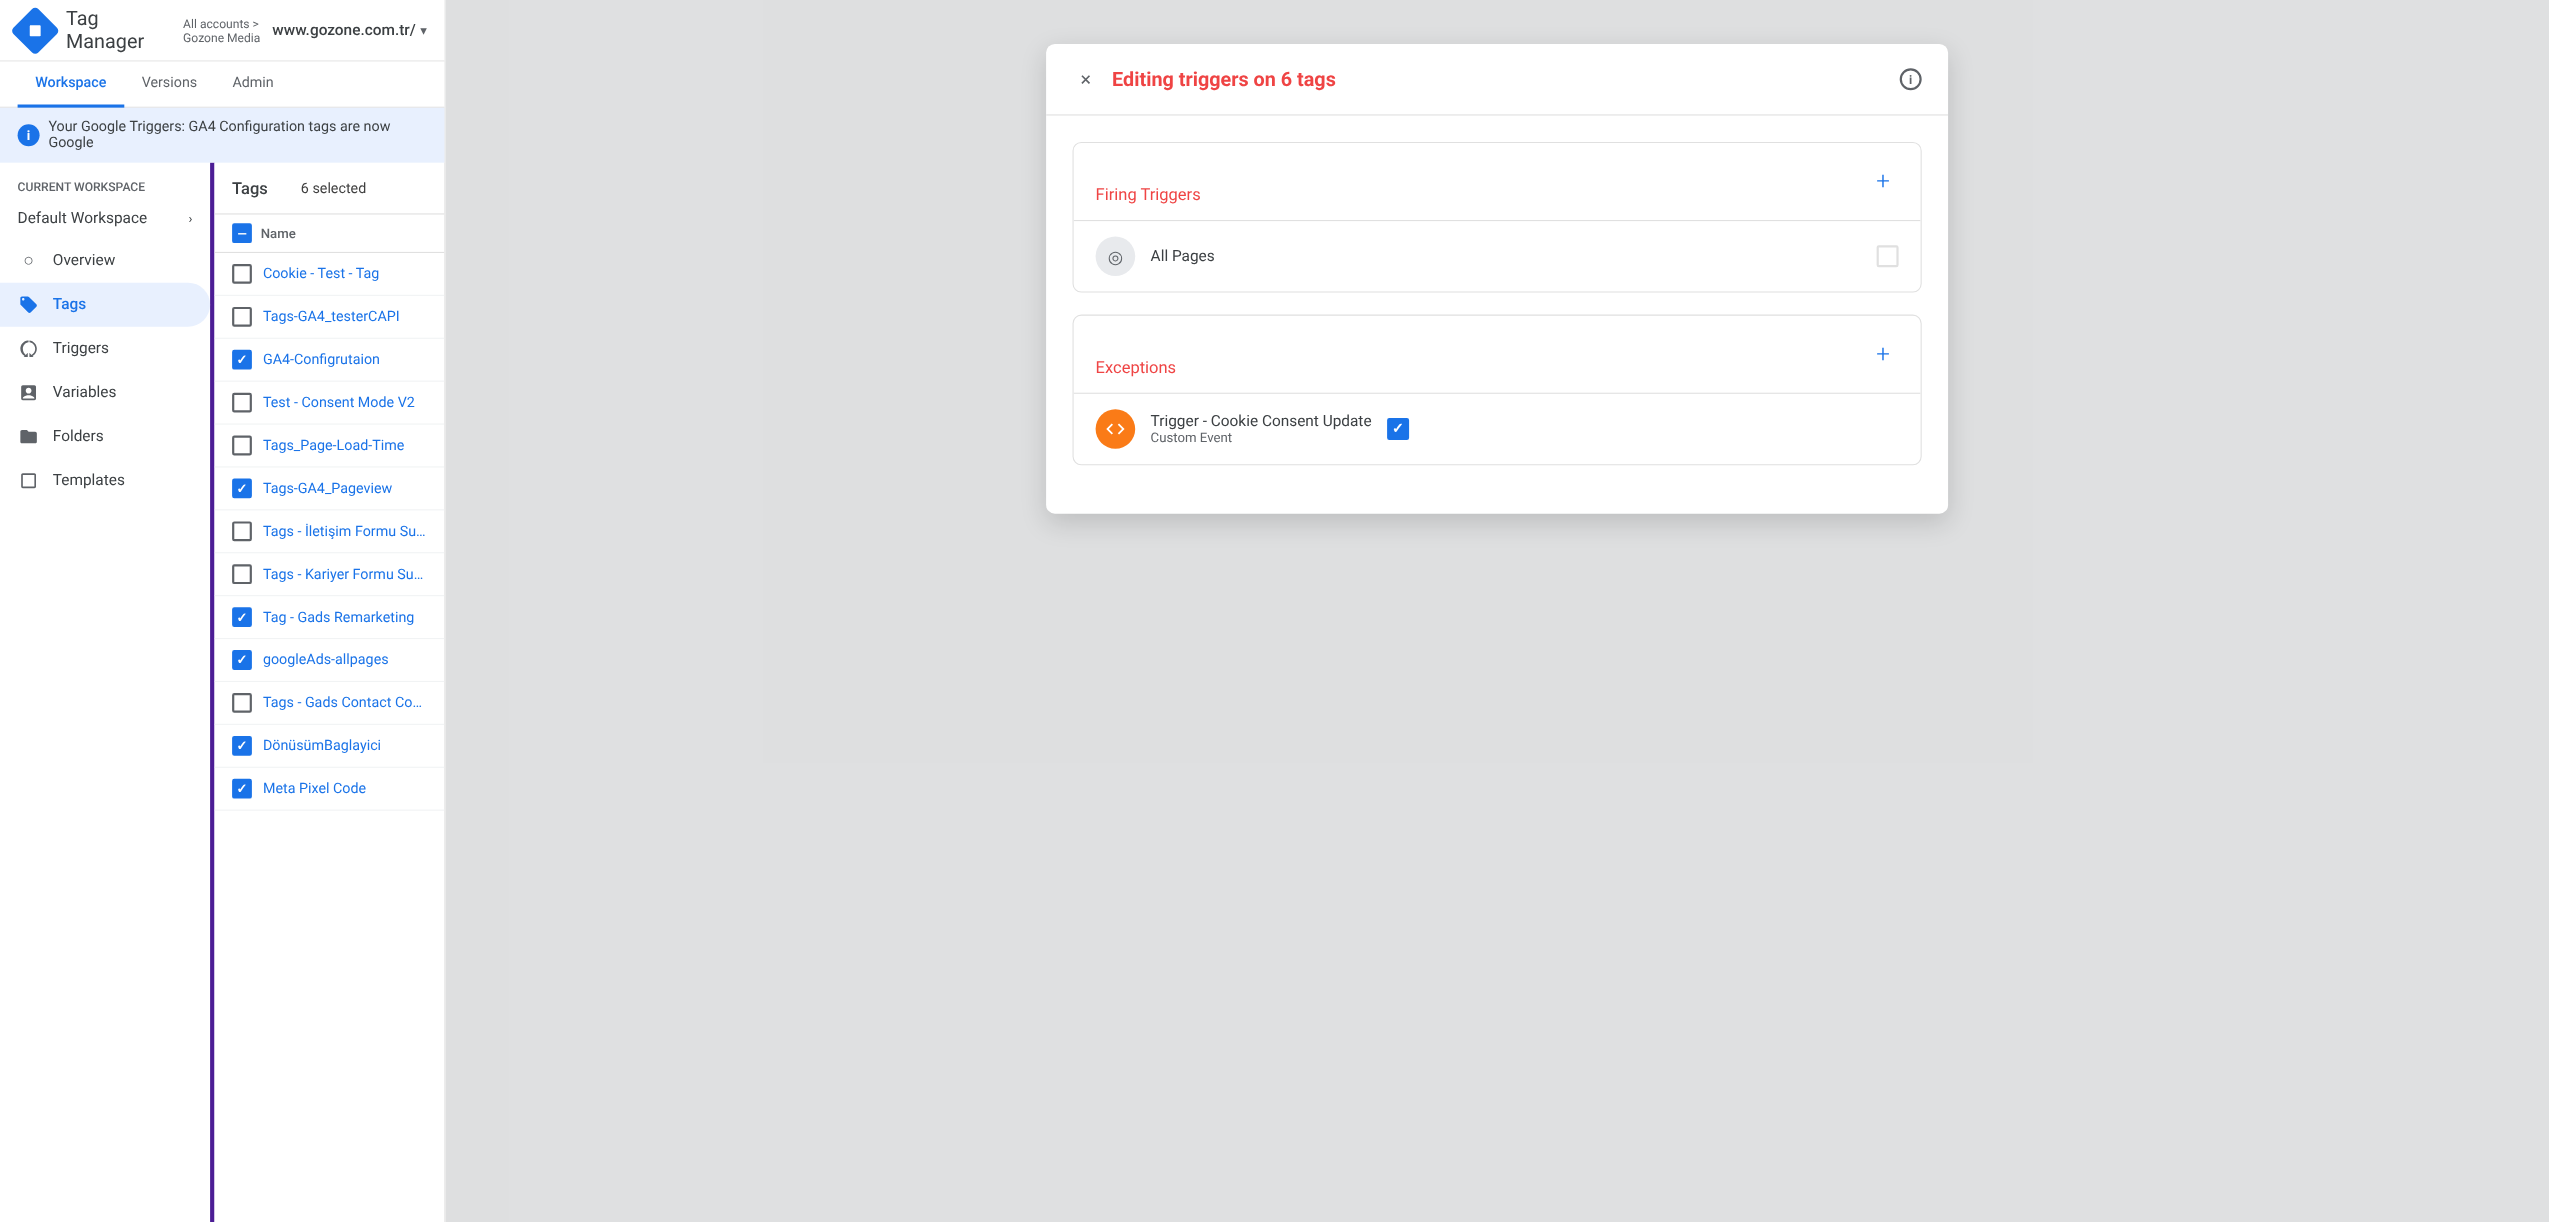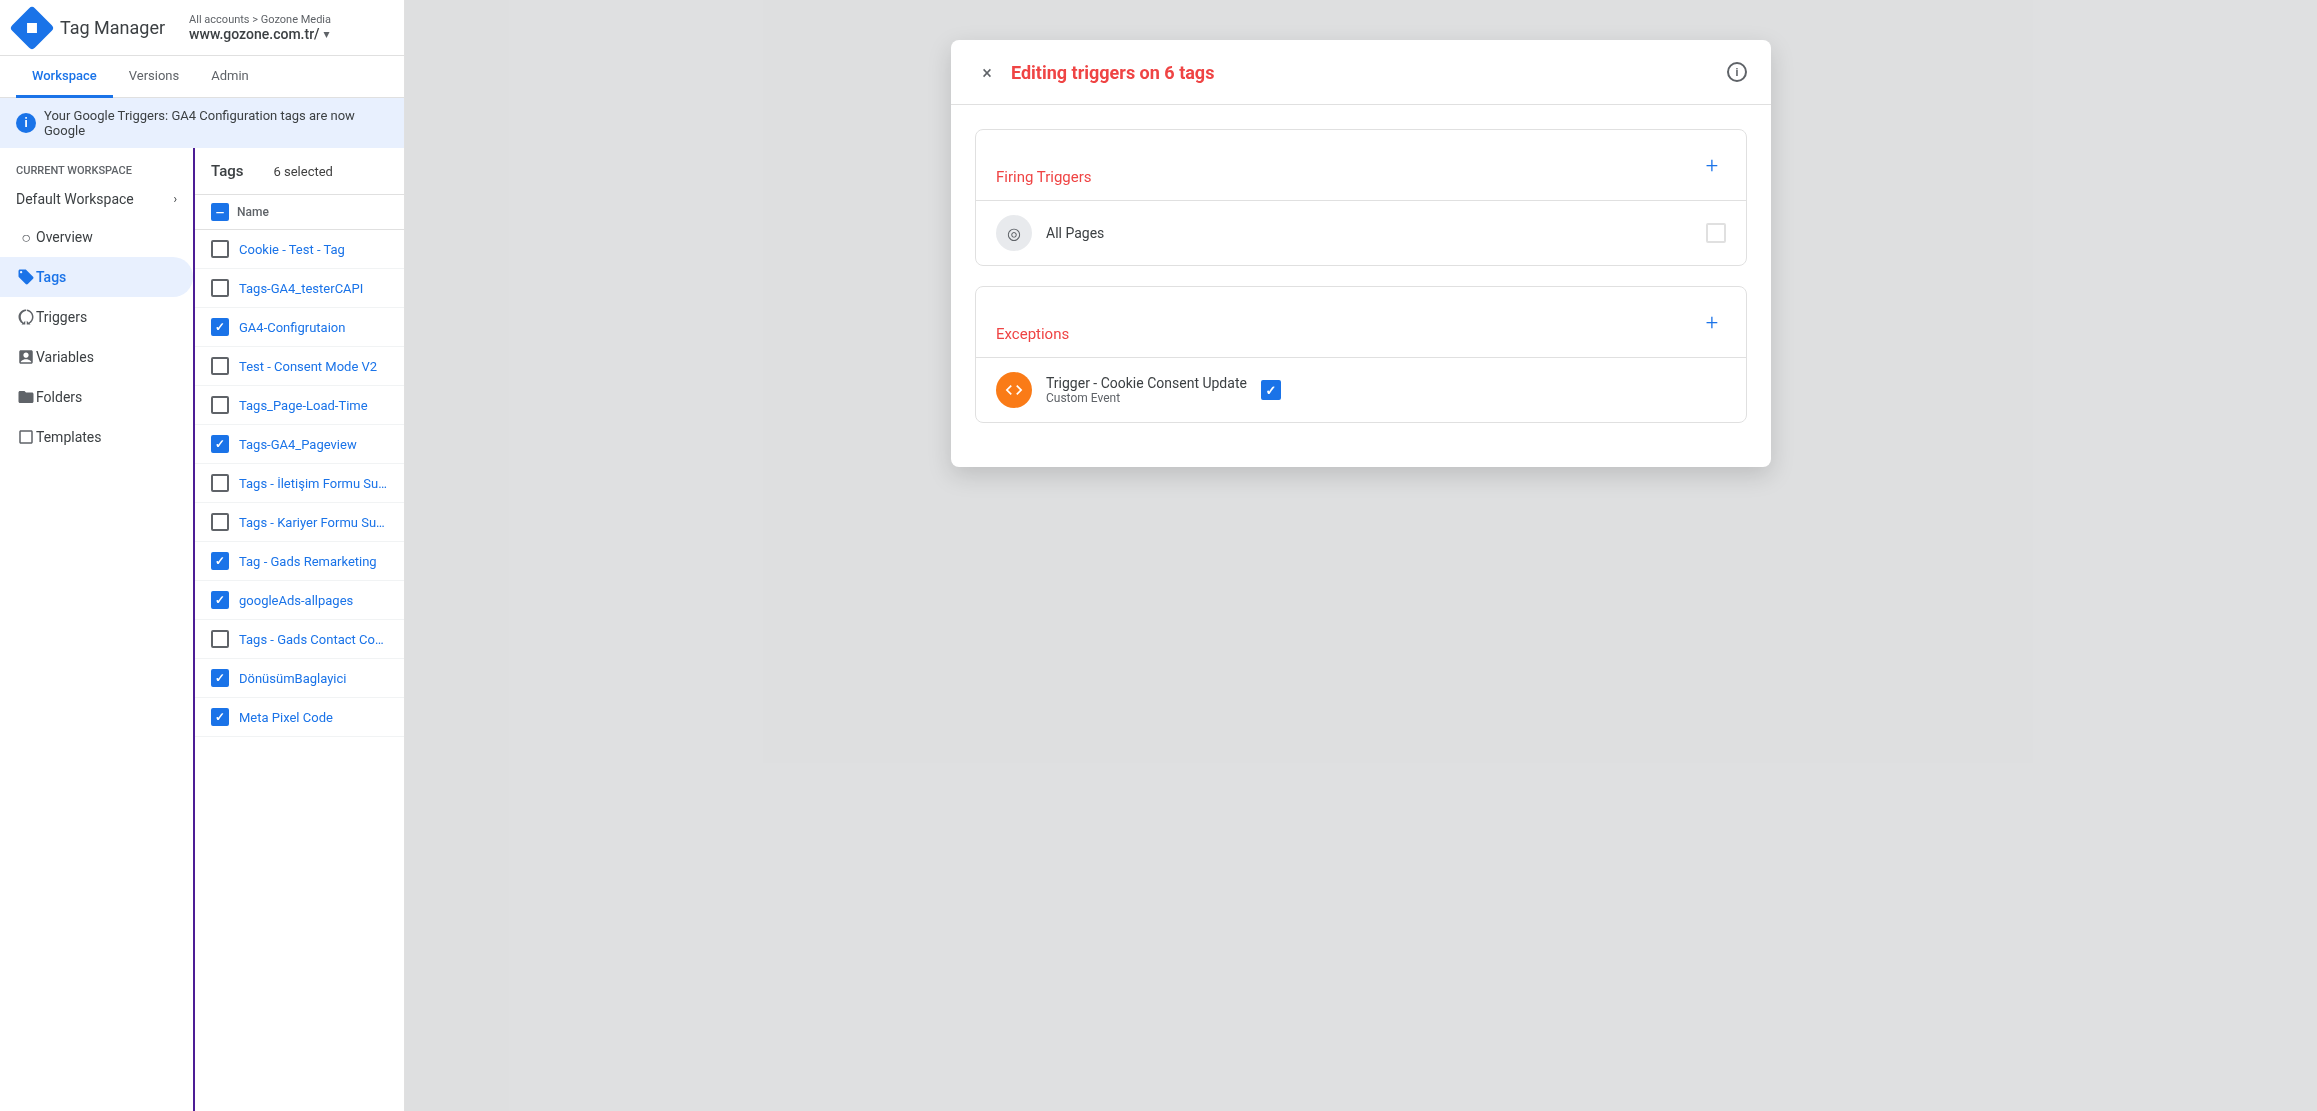--- a/index.html
+++ b/index.html
@@ -42,21 +42,20 @@
       clip-path: polygon(50% 0%, 100% 50%, 50% 100%, 0% 50%);
     }
     .app-title {
       font-size: 18px;
       color: #3c4043;
       font-weight: 400;
       margin-right: 24px;
     }
     .account-info {
       display: flex;
-      flex-direction: column;
     }
     .account-breadcrumb {
       font-size: 11px;
       color: #5f6368;
     }
     .account-url {
       font-size: 14px;
       color: #3c4043;
       font-weight: 500;
       display: flex;
@@ -114,36 +113,37 @@
     
     .main-content {
       display: flex;
       flex: 1;
     }
     .sidebar {
       width: 195px;
       min-width: 195px;
       background: #fff;
       padding: 8px 0;
-      border-right: 2px solid #4c1d95;
+      border-right: 4px solid #4c1d95;
     }
     .sidebar-section-label {
       font-size: 11px;
       color: #5f6368;
       text-transform: uppercase;
       padding: 8px 16px 4px;
       font-weight: 500;
     }
     .sidebar-item {
       display: flex;
       align-items: center;
       padding: 10px 16px;
       cursor: pointer;
       font-size: 14px;
       color: #3c4043;
+      gap: 12px;
     }
     .sidebar-item.active {
       background: #e8f0fe;
       color: #1a73e8;
       border-radius: 0 24px 24px 0;
     }
     .sidebar-item.active .sidebar-label { color: #1a73e8; font-weight: 500; }
     .sidebar-icon {
       width: 20px; height: 20px;
       display: flex; align-items: center; justify-content: center;

